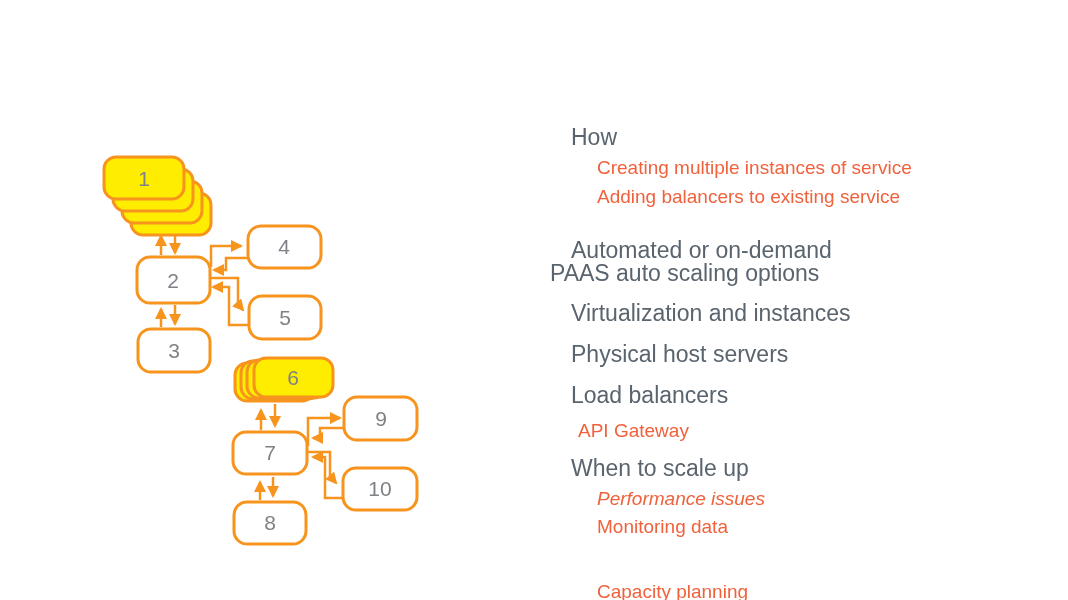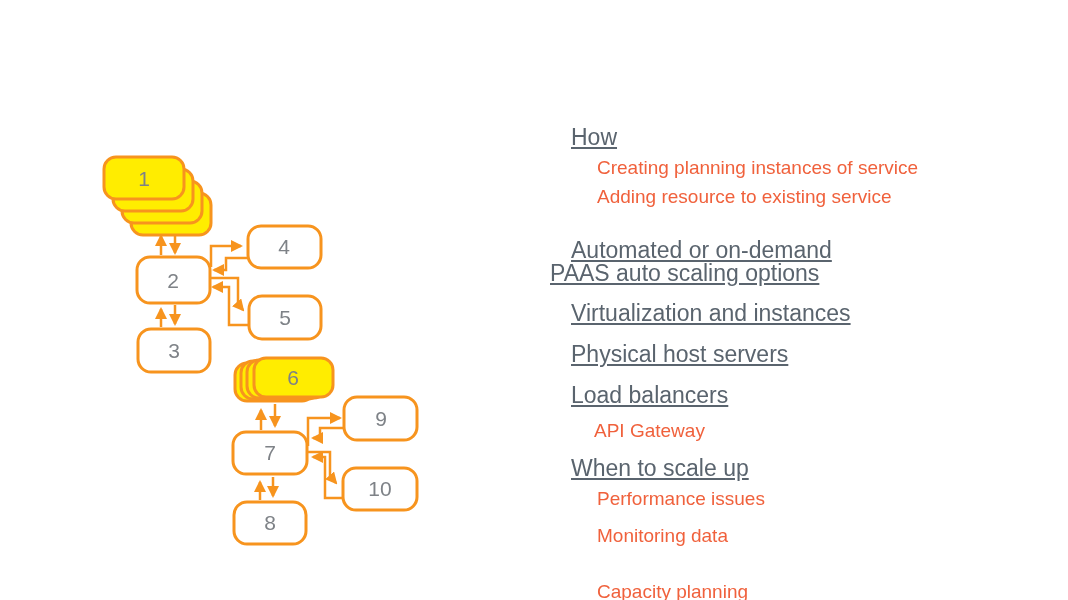--- a/index.html
+++ b/index.html
@@ -14,21 +14,21 @@
   .node-box{fill:#ffffff;stroke:#F7941E;stroke-width:3;}
   .node-box.stacked{fill:#FFED00;}
   .node-label{
     fill:#7E8287;
     font-family:"Liberation Sans", sans-serif;
     font-size:21px;
     text-anchor:middle;
   }
   .connector{fill:none;stroke:#F7941E;stroke-width:2.5;}
   .outline-item{position:absolute;white-space:nowrap;line-height:1.15;}
-  .lvl1{font-size:23px;color:#5A646E;text-decoration:underline;}
+  .lvl1{font-size:23px;color:#5A646E;}
   .lvl2{font-size:19px;color:#F0613C;}
 </style>
 </head>
 <body>
 
 <div class="canvas">
 
   <svg class="diagram-svg" width="1068" height="600" viewBox="0 0 1068 600">
     <defs>
       <marker id="arrow" viewBox="0 0 12 12" refX="10" refY="6" markerWidth="12" markerHeight="12" markerUnits="userSpaceOnUse" orient="auto">
@@ -115,27 +115,27 @@
     </g>
 
     <g>
       <rect class="node-box" x="343" y="468" width="74" height="42" rx="13"></rect>
       <text class="node-label" x="380" y="496">10</text>
     </g>
   </svg>
 
   <div>
     <div class="outline-item lvl1" style="left:571px;top:124px;">How</div>
-    <div class="outline-item lvl2" style="left:597px;top:157px;">Creating planning instances of service</div>
-    <div class="outline-item lvl2" style="left:597px;top:186px;">Adding resource to existing service</div>
+    <div class="outline-item lvl2" style="left:597px;top:157px;">Creating multiple instances of service</div>
+    <div class="outline-item lvl2" style="left:597px;top:186px;">Adding balancers to existing service</div>
     <div class="outline-item lvl1" style="left:571px;top:237px;">Automated or on-demand</div>
     <div class="outline-item lvl1" style="left:550px;top:260px;">PAAS auto scaling options</div>
     <div class="outline-item lvl1" style="left:571px;top:300px;">Virtualization and instances</div>
     <div class="outline-item lvl1" style="left:571px;top:341px;text-align:center;">Physical host servers</div>
     <div class="outline-item lvl1" style="left:571px;top:382px;">Load balancers</div>
-    <div class="outline-item lvl2" style="left:594px;top:420px;">API Gateway</div>
+    <div class="outline-item lvl2" style="left:578px;top:420px;">API Gateway</div>
     <div class="outline-item lvl1" style="left:571px;top:455px;">When to scale up</div>
-    <div class="outline-item lvl2" style="left:597px;top:488px;">Performance issues</div>
-    <div class="outline-item lvl2" style="left:597px;top:516px;margin-top:9px;">Monitoring data</div>
+    <div class="outline-item lvl2" style="left:597px;top:488px;font-style:italic;">Performance issues</div>
+    <div class="outline-item lvl2" style="left:597px;top:516px;">Monitoring data</div>
     <div class="outline-item lvl2" style="left:597px;top:545px;margin-top:36px;">Capacity planning</div>
   </div>
 
 </div>
 
 </body></html>

